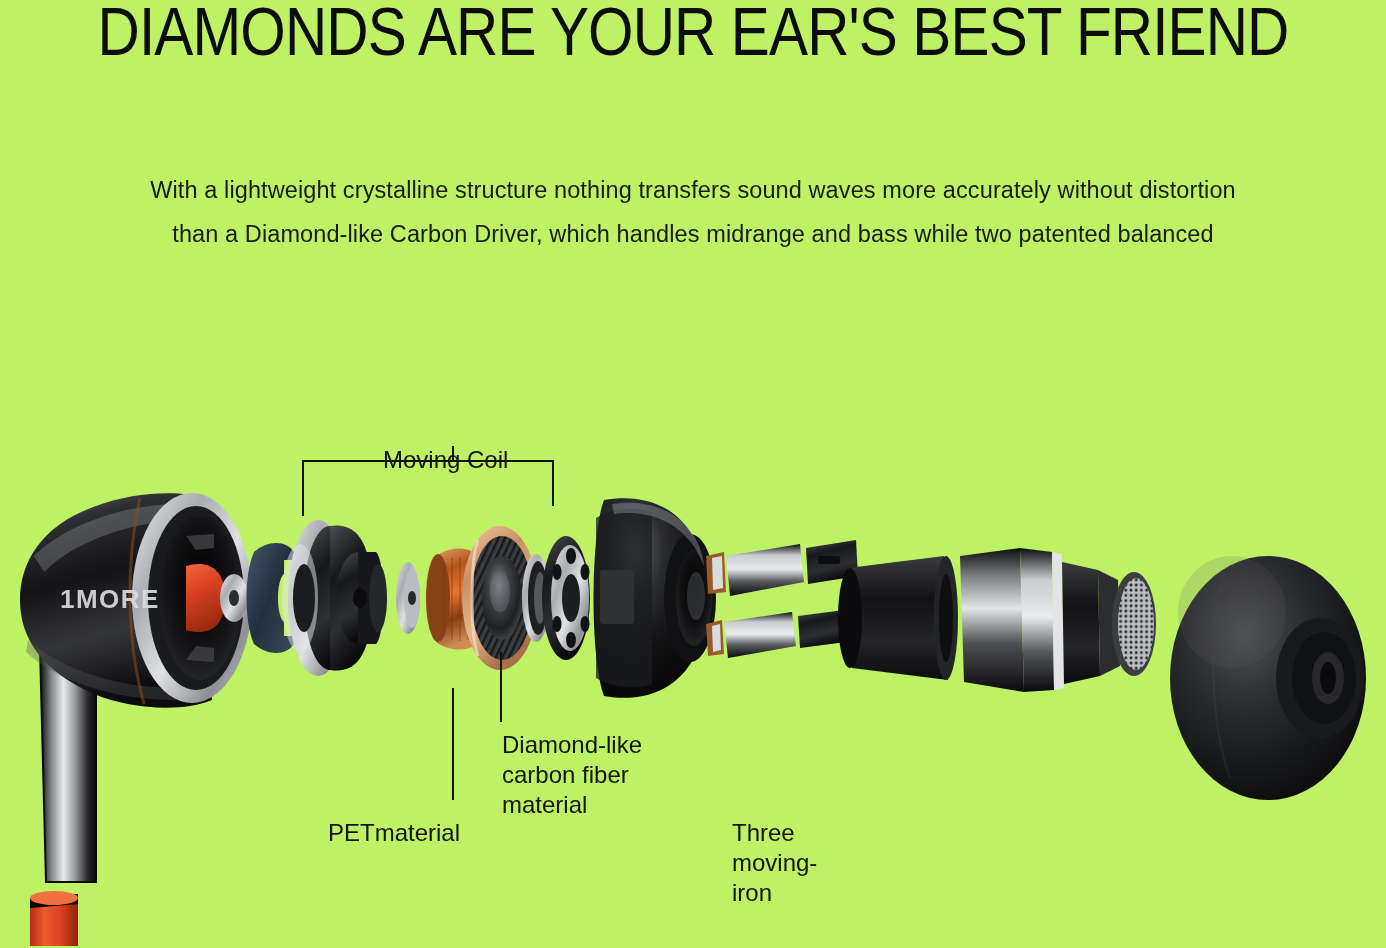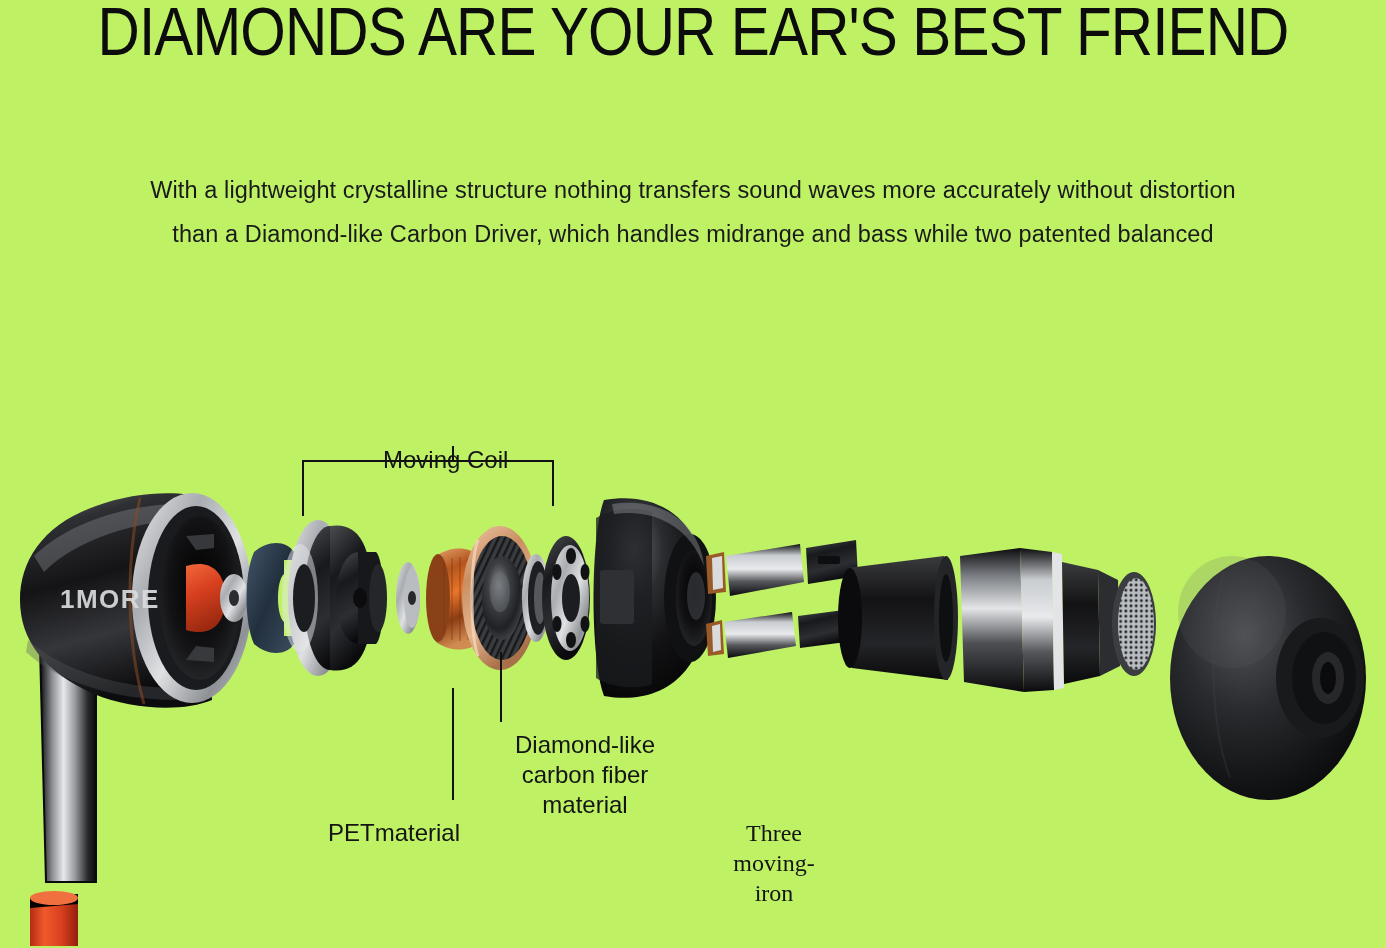--- a/index.html
+++ b/index.html
@@ -34,26 +34,26 @@
   }
   .para .ln{display:block;}
 
   
   .callout{
     position:absolute;
     font-size:24px;line-height:30px;
     color:#141414;font-weight:400;
     white-space:nowrap;
   }
-  .callout.multi{white-space:normal;text-align:center;}
+  .callout.multi{white-space:normal;}
 
   .cl-movingcoil{left:383px;top:418px;margin-top:27px;}
   .cl-pet{left:328px;top:818px;}
   .cl-diamond{left:502px;top:730px;width:166px;}
-  .cl-three{left:732px;top:818px;width:84px;font-family:Liberation Serif, serif;}
+  .cl-three{left:732px;top:818px;width:84px;}
 
   
   .lead{position:absolute;background:#111;}
   .bracket-top{left:302px;top:460px;width:252px;height:2px;}
   .bracket-left{left:302px;top:460px;width:2px;height:56px;}
   .bracket-right{left:552px;top:460px;width:2px;height:46px;}
   .bracket-stem{left:452px;top:446px;width:2px;height:15px;}
   .lead-pet{left:452px;top:688px;width:2px;height:112px;}
   .lead-diamond{left:500px;top:652px;width:2px;height:70px;}
 

